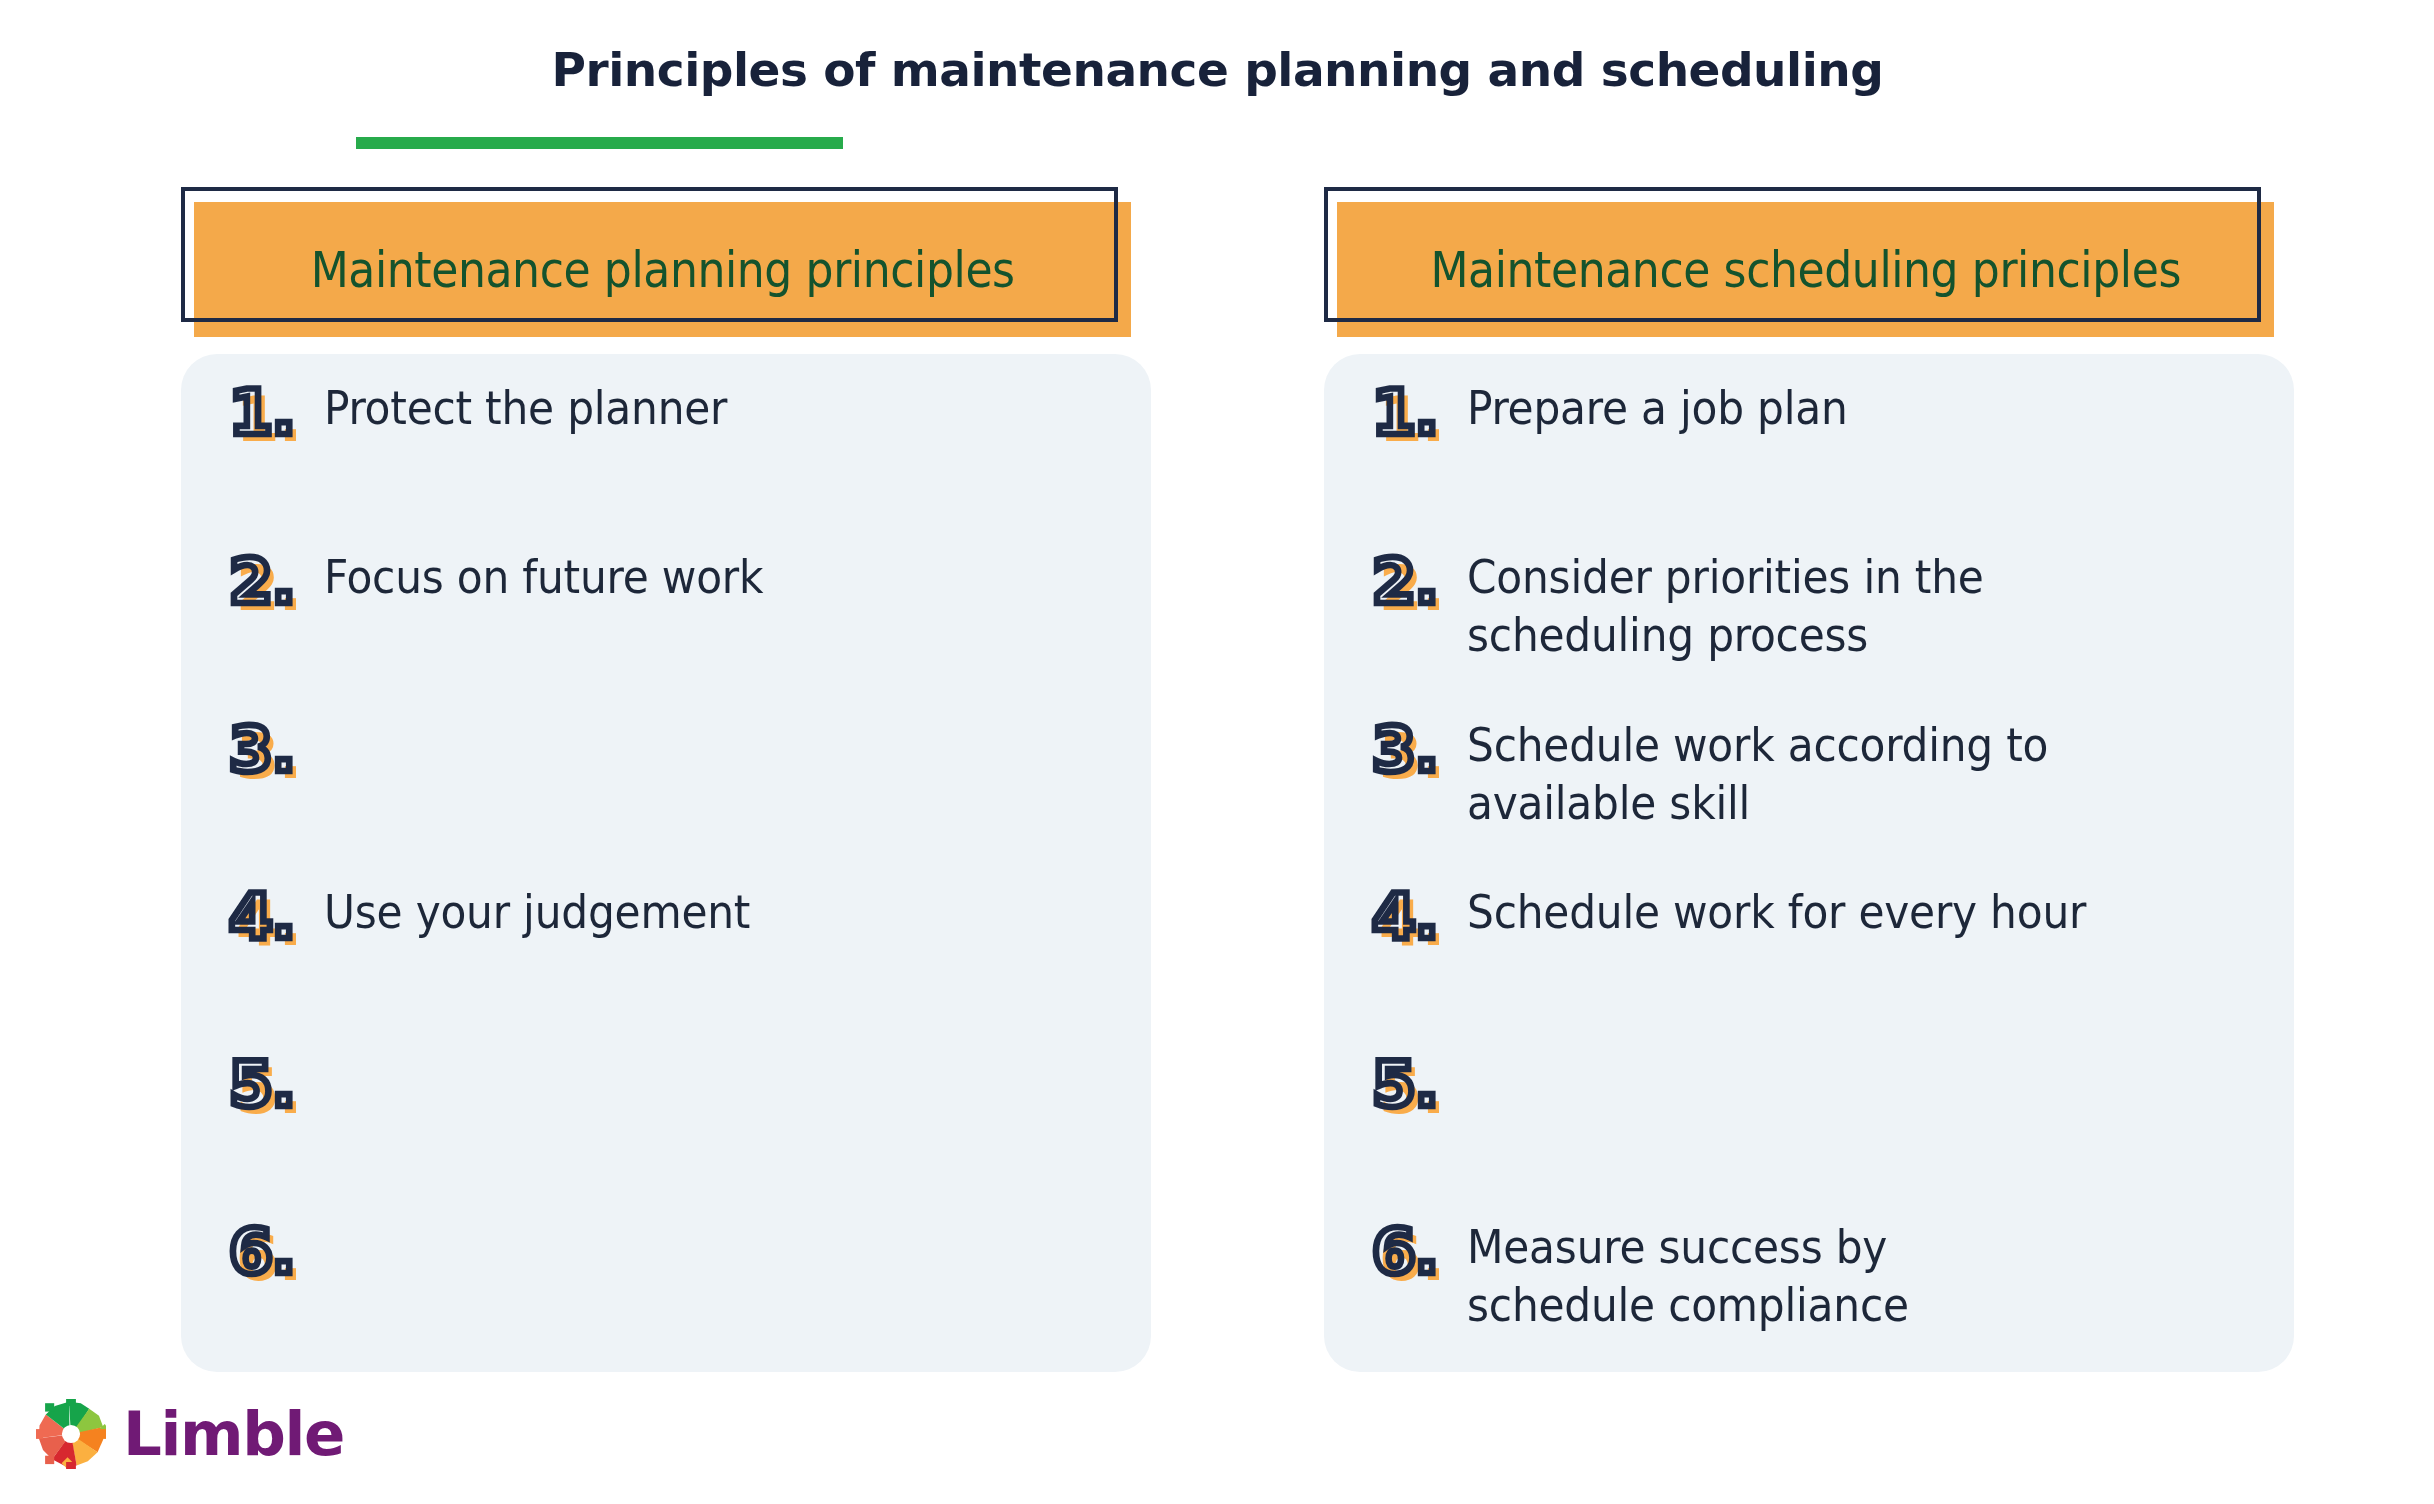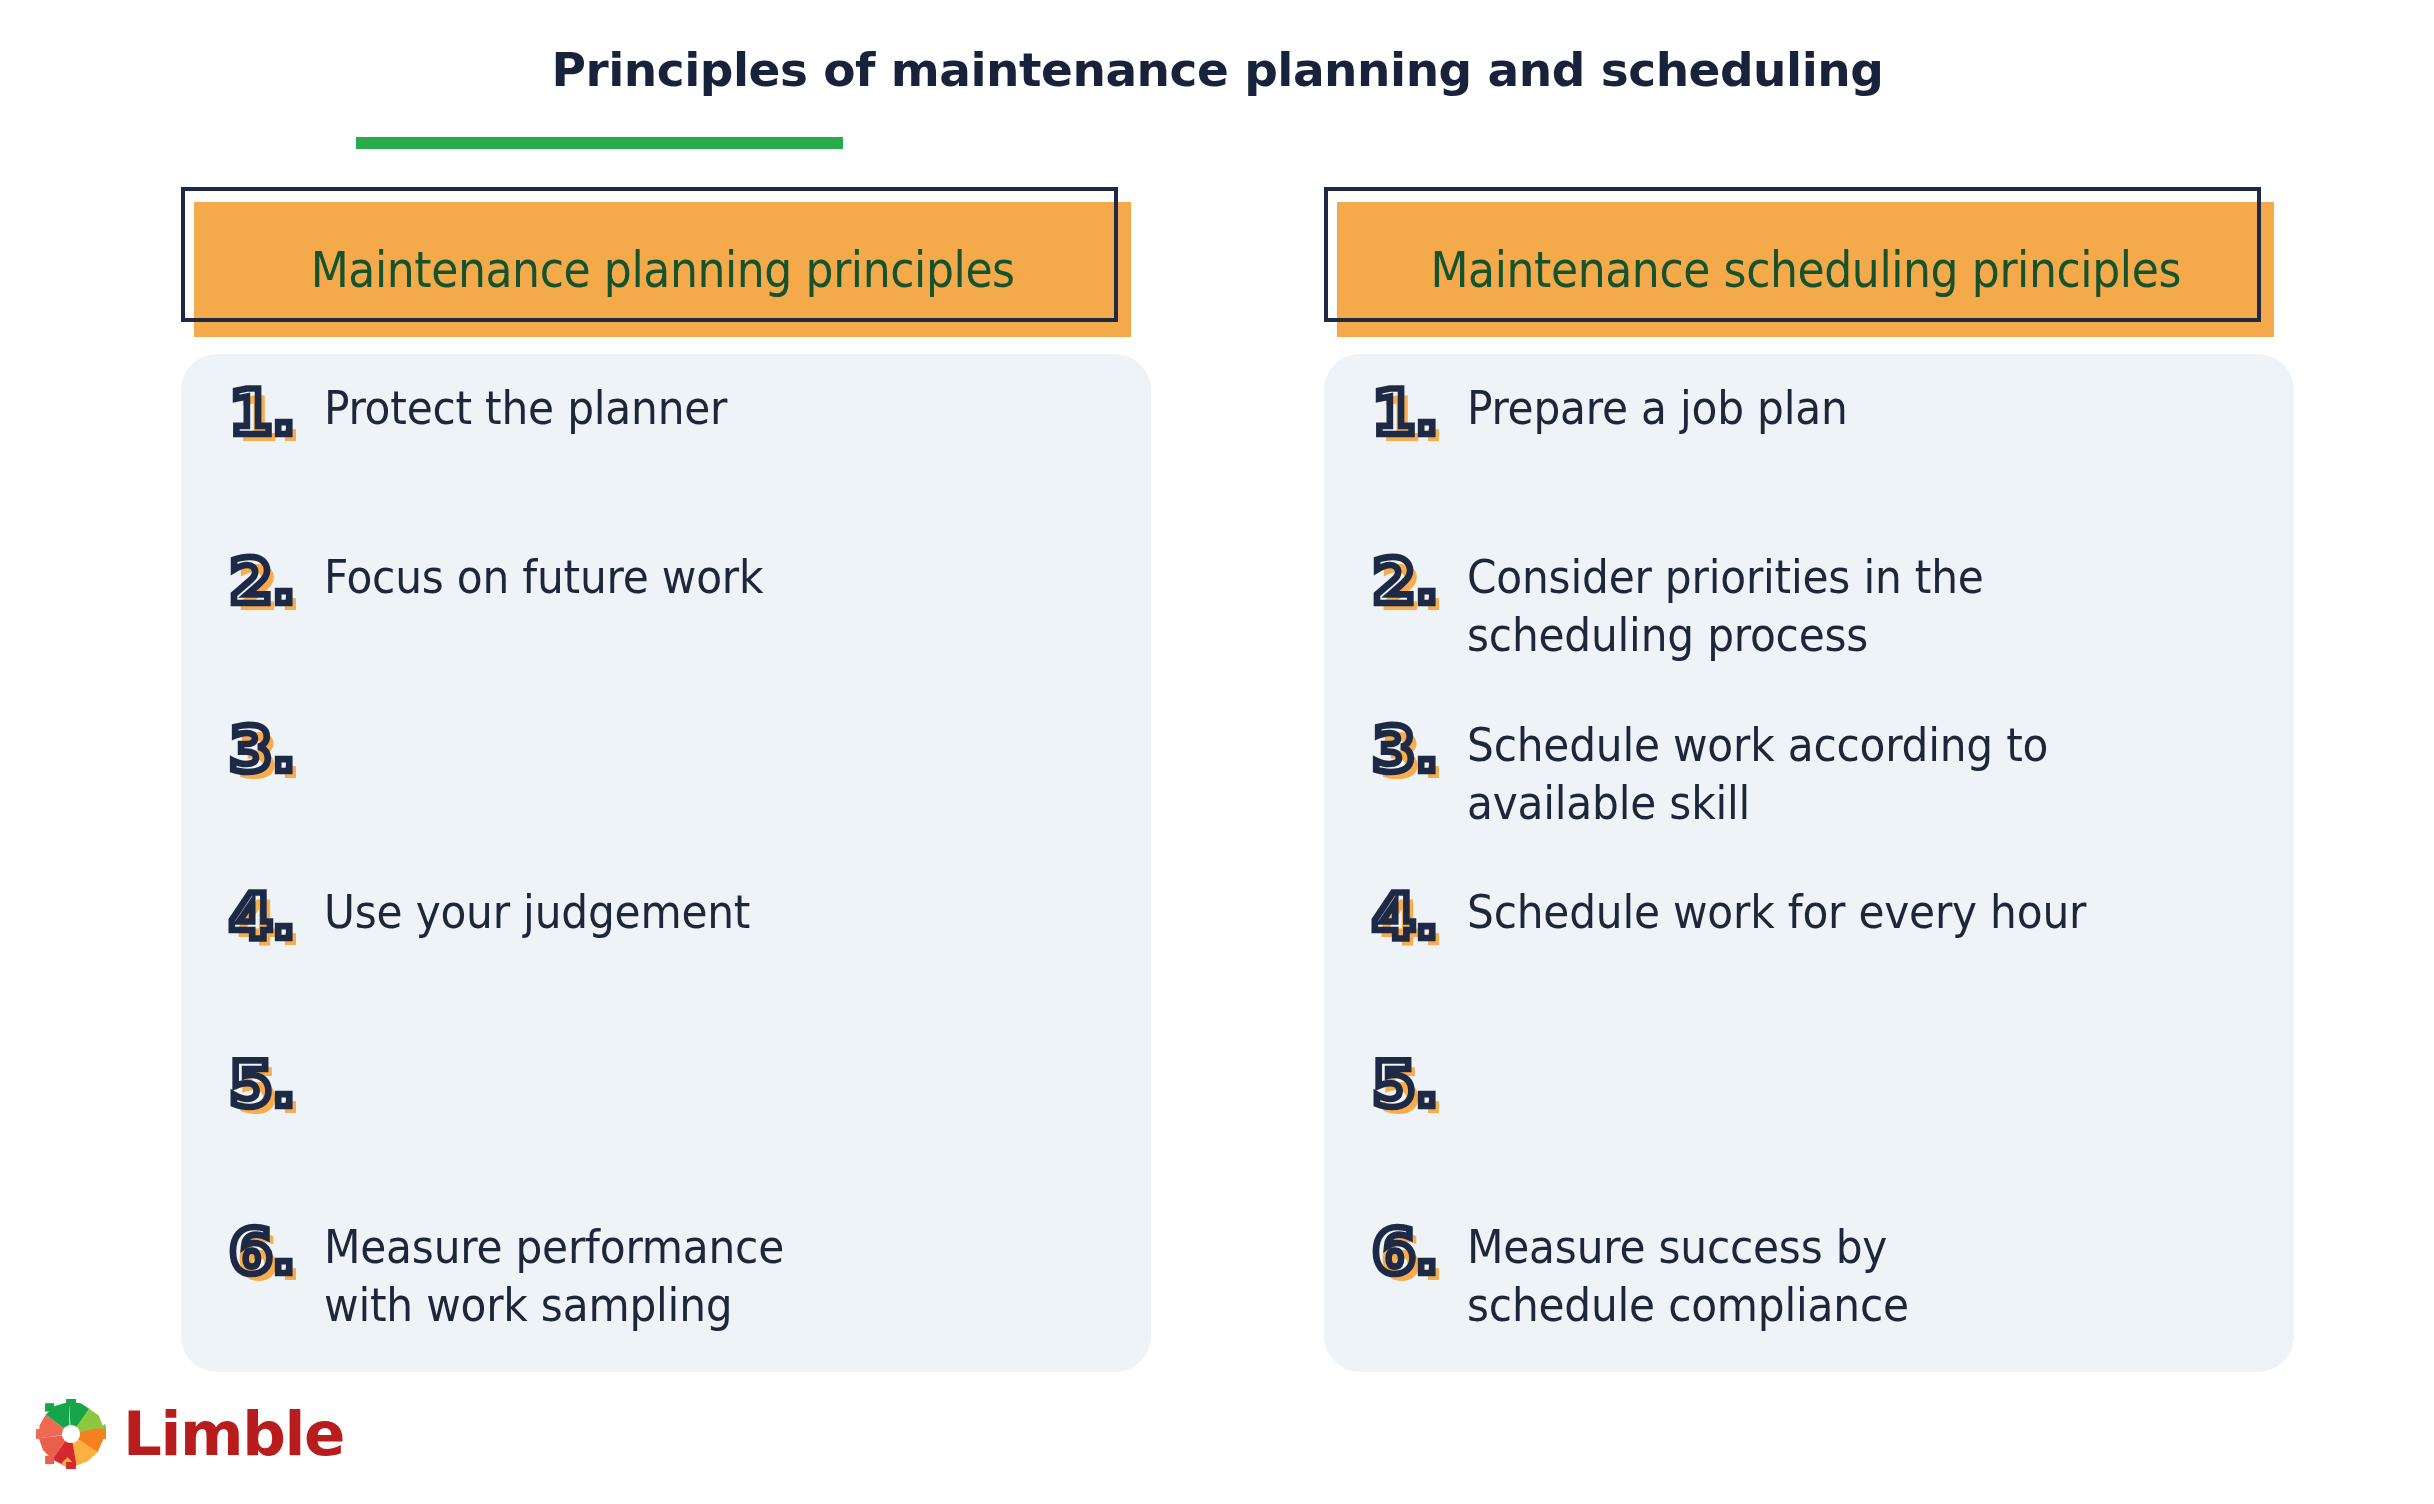--- a/index.html
+++ b/index.html
@@ -135,21 +135,21 @@
   
   .logo{
     position:absolute;
     left:36px;bottom:36px;
     display:flex;align-items:center;gap:17px;
   }
   .logo-mark{width:70px;height:70px;display:block;}
   .logo-text{
     font-size:61px;
     font-weight:700;
-    color:#b91c1c;
+    color:#701a75;
     letter-spacing:-1.4px;
     font-family:"DejaVu Sans","Liberation Sans",sans-serif;
   }
 </style>
 </head>
 <body>
 
 <div class="title">Principles of maintenance planning and scheduling</div>
 <div class="title-underline"></div>
 
@@ -203,24 +203,20 @@
       <div class="num">
         <span class="shadow">5.</span>
         <span class="outline">5.</span>
       </div>
     </div>
 
     <div class="item" style="top:858px;left:0;">
       <div class="num">
         <span class="shadow">6.</span>
         <span class="outline">6.</span>
-      </div>
-      <div class="txt">
-        <span>Measure performance</span>
-        <span class="l2">with work sampling</span>
       </div>
     </div>
 
   </div>
 </div>
 
 <div class="column col-right">
   <div class="badge-wrap">
     <div class="badge-fill"></div>
     <div class="badge-outline"></div>

